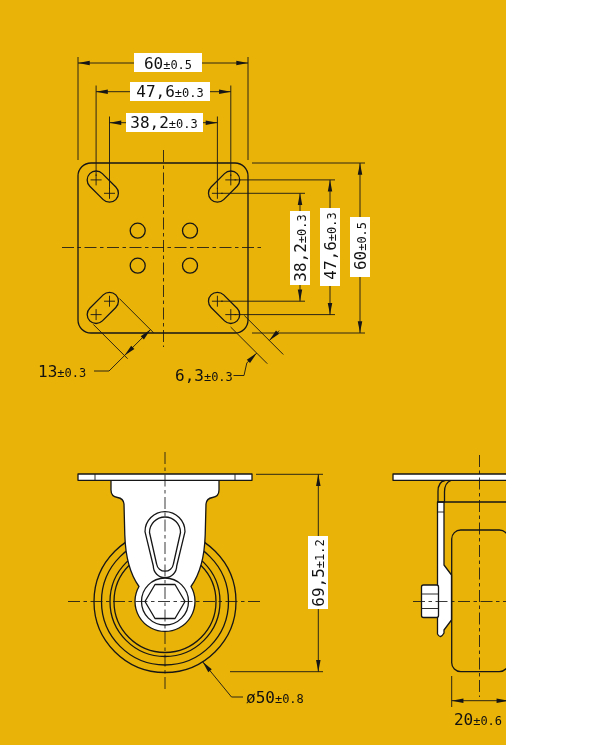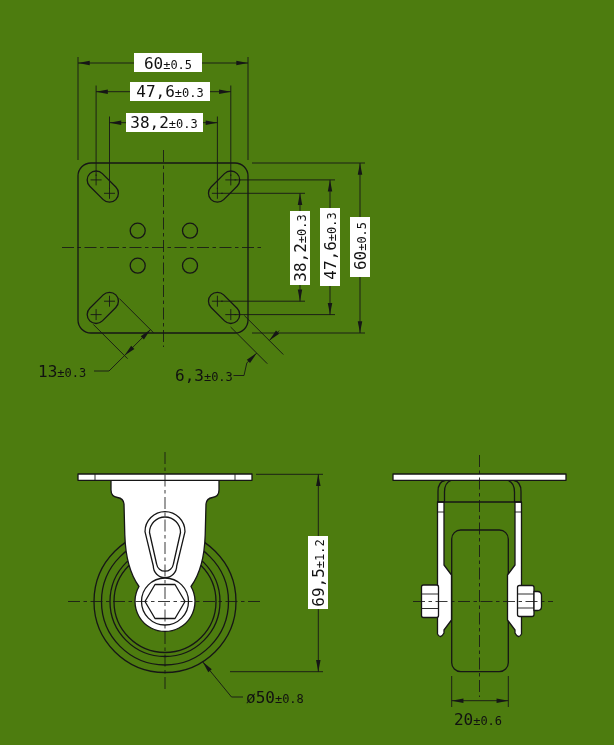--- a/index.html
+++ b/index.html
@@ -1,16 +1,16 @@
 <!DOCTYPE html>
 <html><head>
 <meta charset="utf-8">
 <style>
   html,body{margin:0;padding:0;background:#ffffff;}
-  .stage{position:relative;width:614px;height:745px;background:#4d7c0f;overflow:hidden;}
+  .stage{position:relative;width:506px;height:745px;background:#eab308;overflow:hidden;}
   svg{display:block;}
   .obj{fill:none;stroke:#161616;stroke-width:1.3;stroke-linecap:round;stroke-linejoin:round;}
   .objf{fill:#ffffff;stroke:#161616;stroke-width:1.3;stroke-linejoin:round;}
   .thin{fill:none;stroke:#161616;stroke-width:0.9;stroke-linecap:butt;}
   .cl{fill:none;stroke:#161616;stroke-width:0.85;stroke-dasharray:12 3.5 3.5 3.5;}
   .mask{fill:#ffffff;stroke:none;}
   text.dim{font-family:"DejaVu Sans Mono","Liberation Mono",monospace;font-size:16px;fill:#111;}
   text.dim .tol{font-size:12px;}
   #arr path{fill:#161616;stroke:none;}
 </style>

